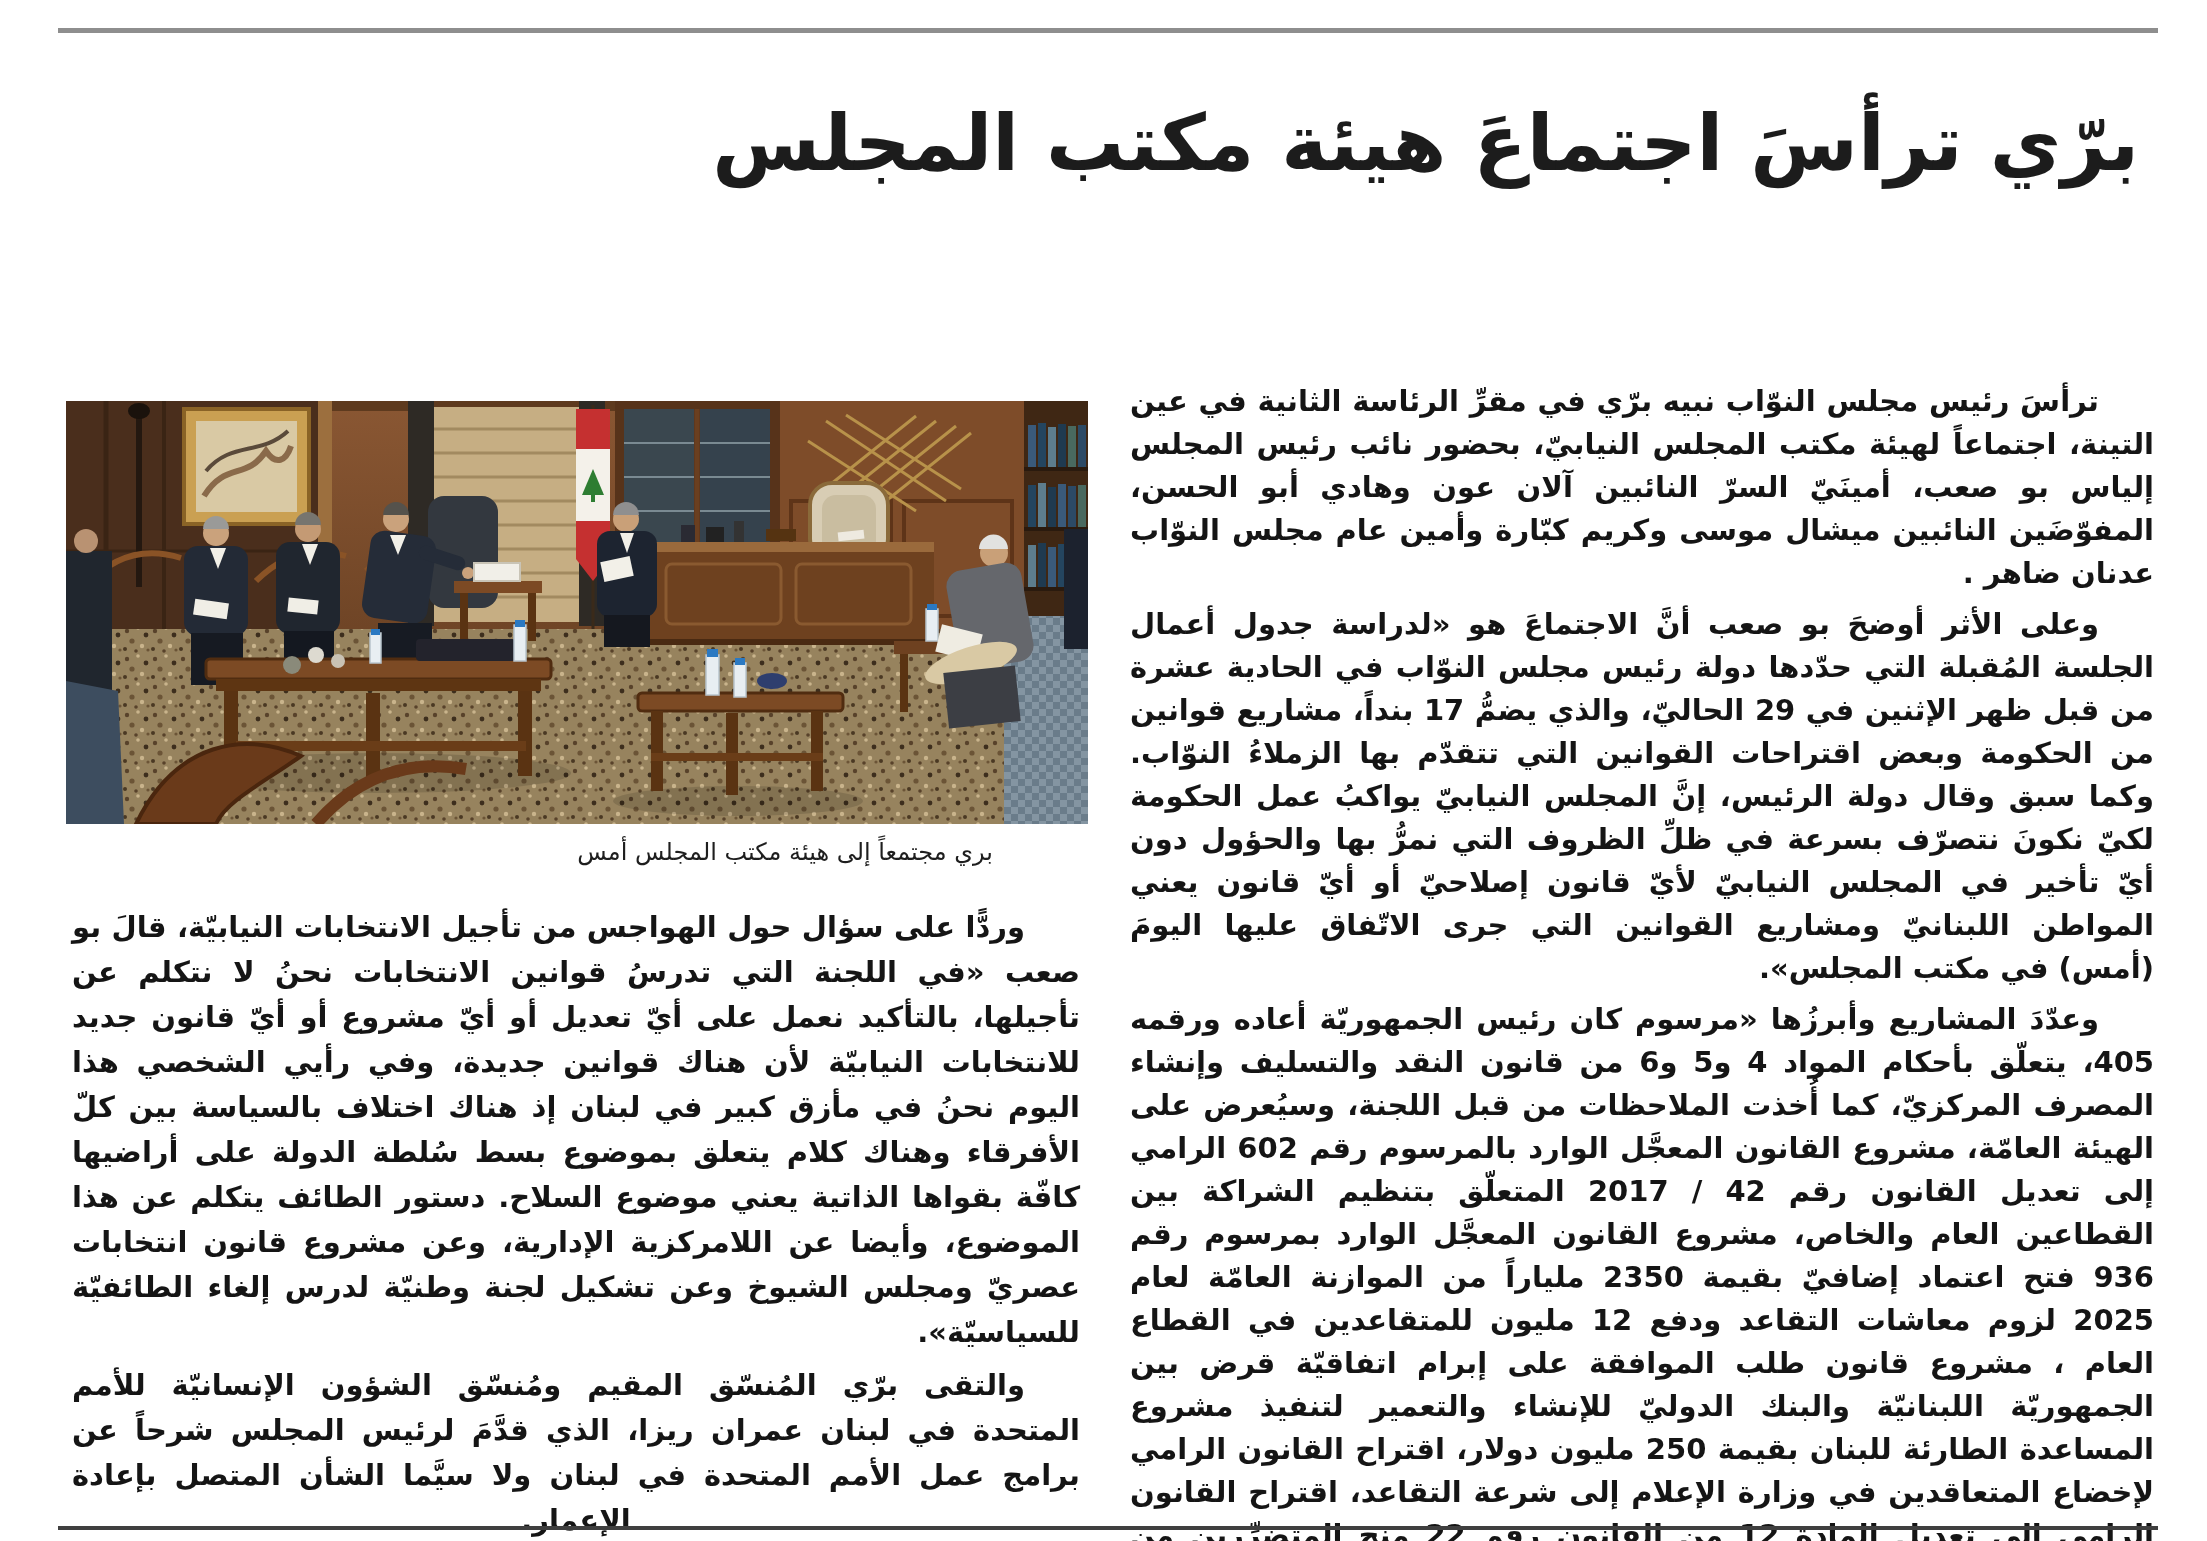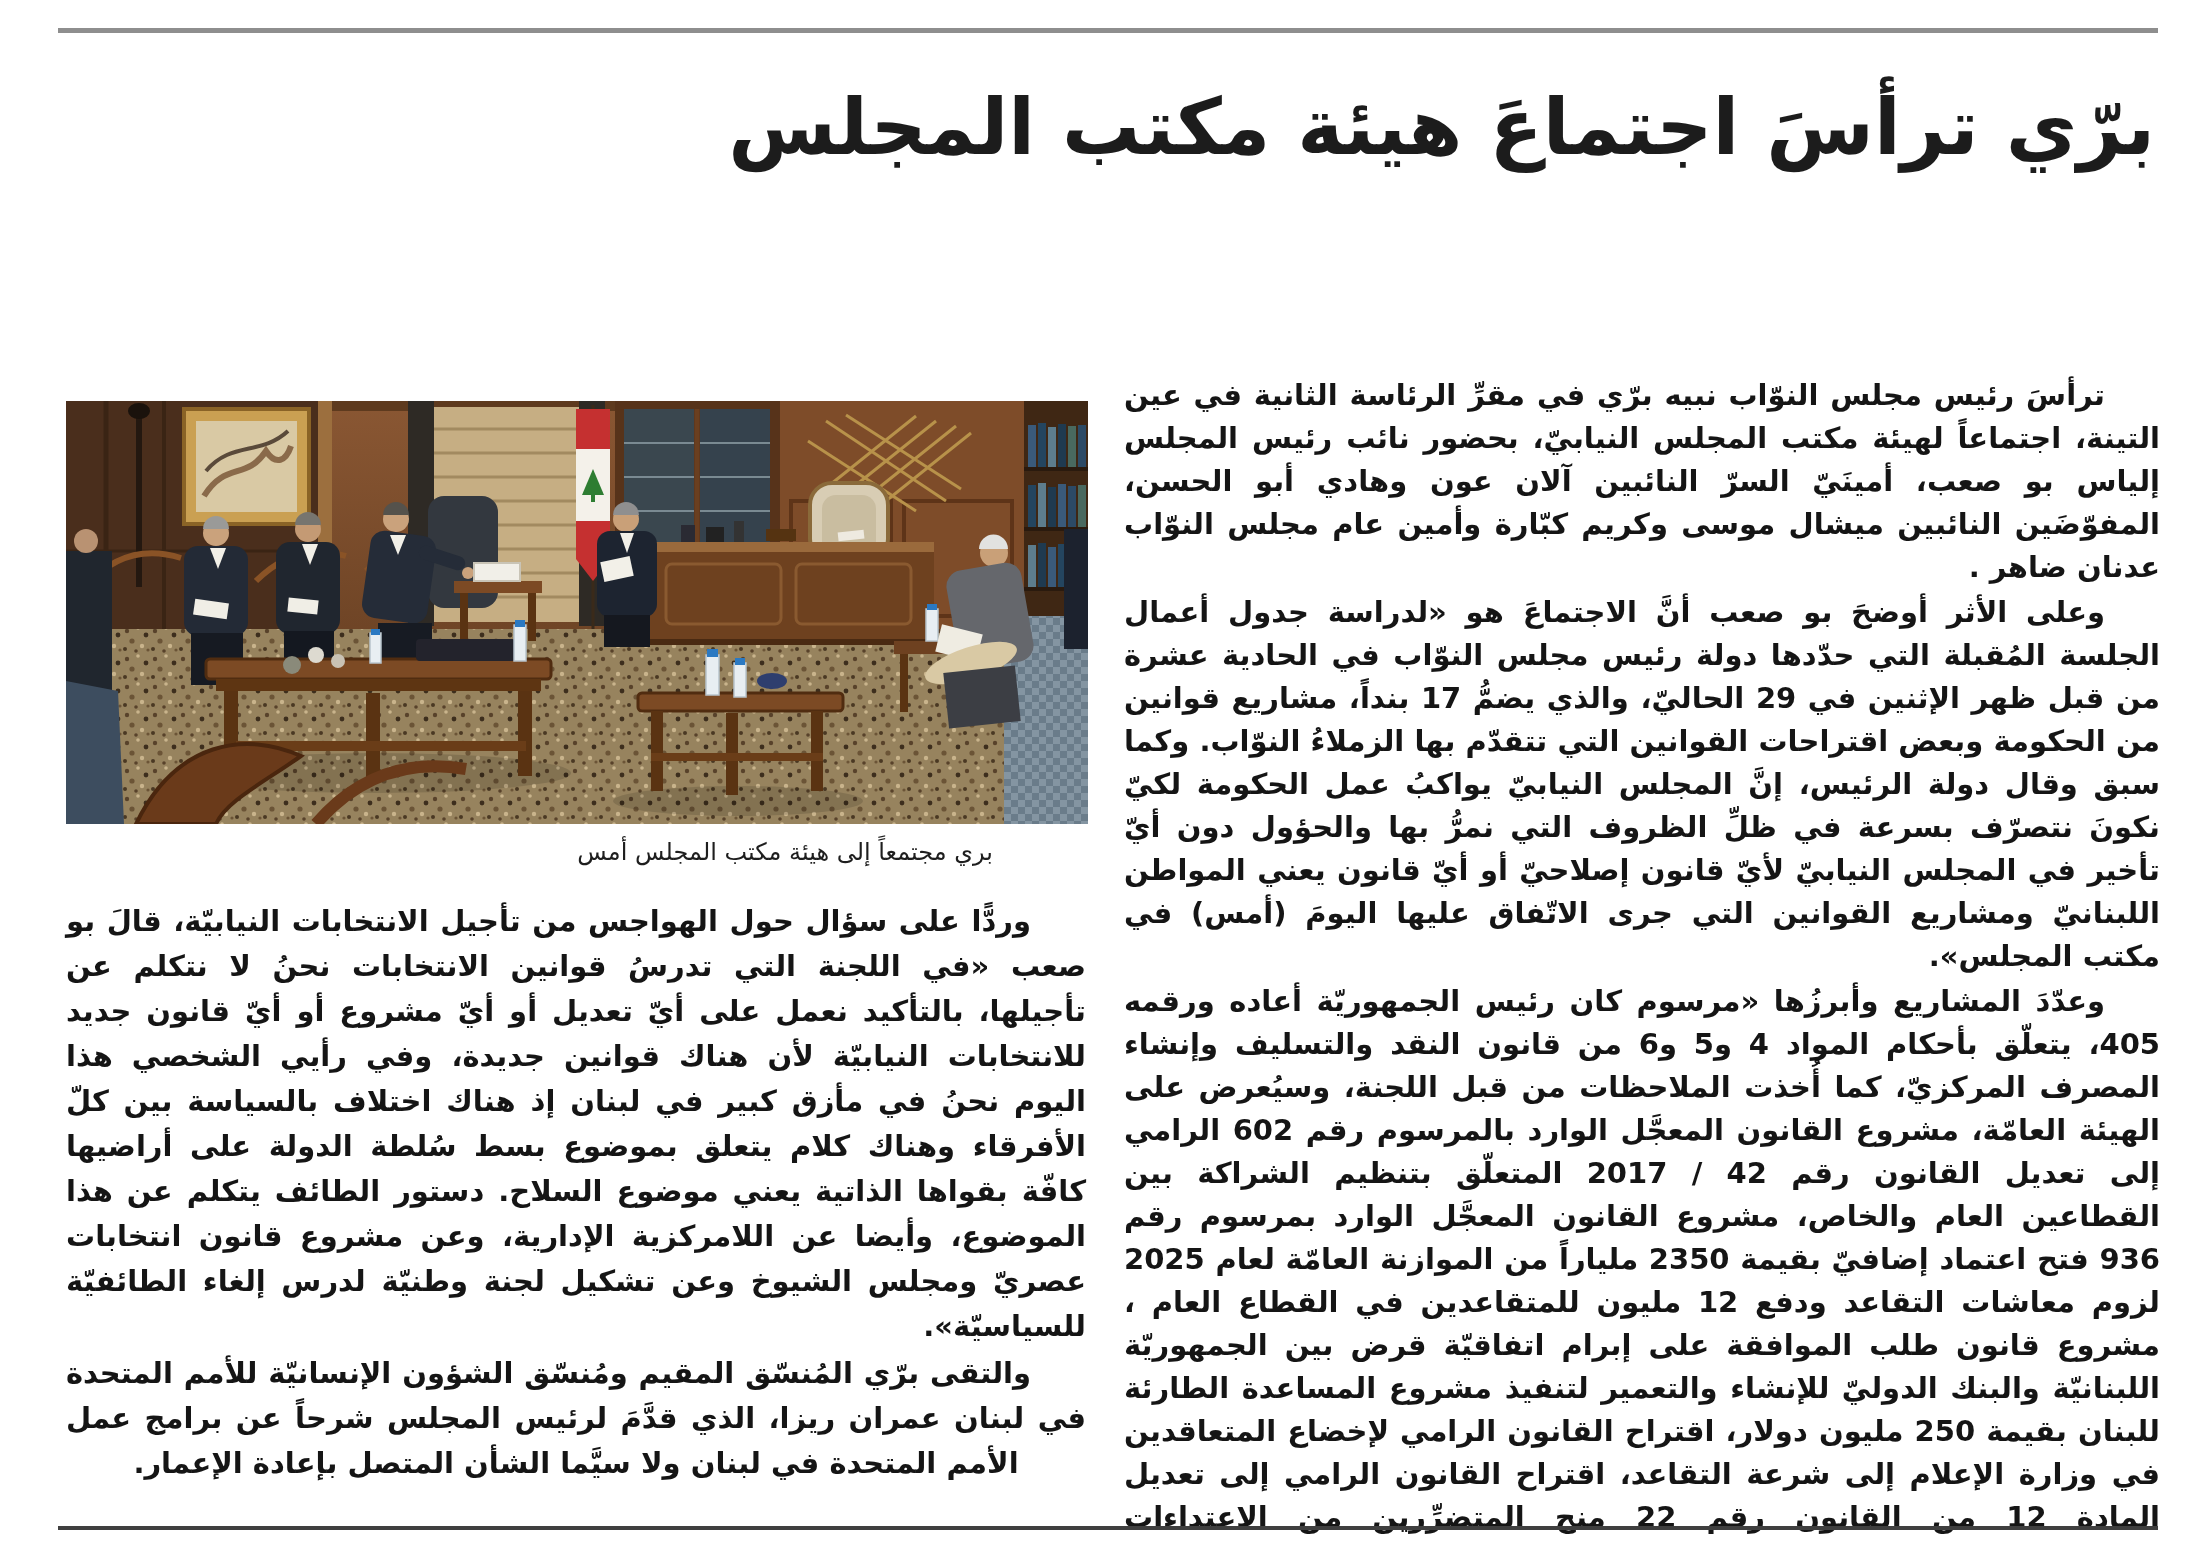--- a/index.html
+++ b/index.html
@@ -7,21 +7,21 @@
     position:relative;
     width:2207px;height:1541px;
     background:#ffffff;
     font-family:"DejaVu Sans",sans-serif;
     overflow:hidden;
   }
   .rule-top{position:absolute;left:58px;top:28px;width:2100px;height:5px;background:#8e8e8e;}
   .rule-bottom{position:absolute;left:58px;top:1526px;width:2100px;height:4px;background:#3f3f3f;}
 
   .headline{
-    position:absolute;top:46px;right:52px;width:1460px;margin:0;
+    position:absolute;top:46px;right:52px;width:1460px;margin:16px;
     direction:rtl;text-align:right;
     font-size:78px;font-weight:bold;color:#1c1c1c;
     line-height:162px;letter-spacing:0;
   }
   .hl-line{display:block;white-space:nowrap;}
 
   .photo{
     position:absolute;left:66px;top:401px;width:1022px;height:423px;margin:0;
     background:#6b4224;
   }
@@ -32,21 +32,21 @@
     direction:rtl;text-align:right;padding-right:95px;box-sizing:border-box;
     font-size:24px;font-weight:normal;color:#1e1e1e;
   }
 
   .col{
     position:absolute;direction:rtl;text-align:justify;
     color:#151515;font-weight:bold;
   }
   .col-right{left:1122px;top:372px;width:1040px;font-size:29px;line-height:43px;}
   .col-left{left:64px;top:897px;width:1024px;font-size:29px;line-height:45px;}
-  .para{margin:2px;padding:0;}
+  .para{margin:8px;padding:0;}
   .indent{text-indent:55px;}
   .justify-last{text-align-last:justify;}
   .center-last{text-align-last:center;}
 </style>
 </head>
 <body>
 
 <div class="page">
 
   <div class="rule-top"></div>

